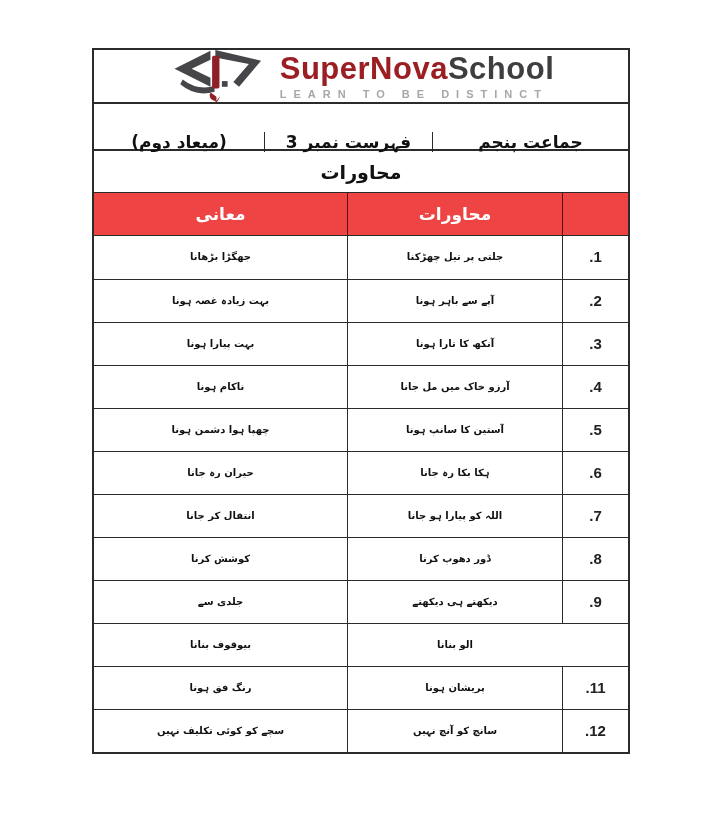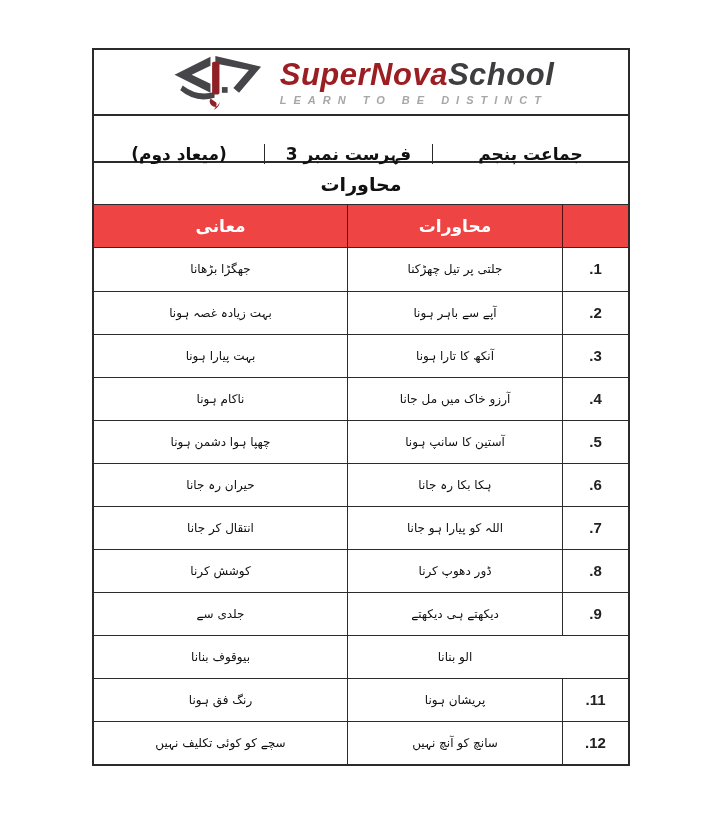--- a/index.html
+++ b/index.html
@@ -12,28 +12,27 @@
   }
   .sheet {
     position: absolute;
     left: 92px; top: 48px;
     width: 538px;
     border: 2px solid #2b2b2b;
     background: #fff;
   }
   
   .logo-band {
-    height: 66px;
+    height: 54px;
     display: flex;
     align-items: center;
     justify-content: center;
     gap: 14px;
     border-bottom: 2px solid #2b2b2b;
     background: #fff;
-    font-style: italic;
   }
   .logo-icon { width: 98px; height: 62px; flex: 0 0 auto; margin-top: 2px; }
   .brand-wrap { display: flex; flex-direction: column; line-height: 1; }
   .brand {
     font-family: "Liberation Sans", sans-serif;
     font-weight: bold;
     font-size: 31px;
     letter-spacing: 0.5px;
     white-space: nowrap;
   }
@@ -87,21 +86,21 @@
   }
   .tbl-header .cell + .cell { border-left: 1.5px solid #551014; }
   .tbl-row {
     display: grid;
     grid-template-columns: 253px 215px 1fr;
     height: 43px;
   }
   .tbl-row + .tbl-row { border-top: 1.5px solid #2b2b2b; }
   .tbl-row .cell {
     display: flex; align-items: center; justify-content: center;
-    font-size: 12px; font-weight: normal;
+    font-size: 10px; font-weight: bold;
     direction: rtl;
     padding: 2px 6px;
     text-align: center;
     line-height: 1.25;
   }
   .tbl-row .cell + .cell { border-left: 1.5px solid #2b2b2b; }
   .tbl-row .num {
     direction: ltr;
     font-family: "Liberation Sans", sans-serif;
     font-size: 15px;

